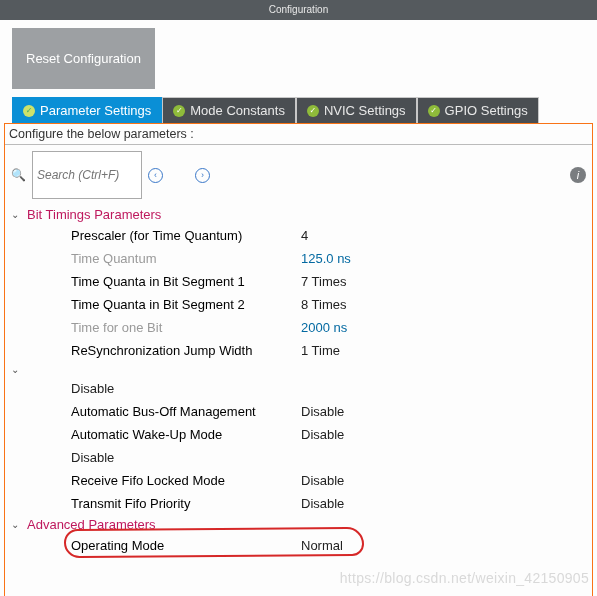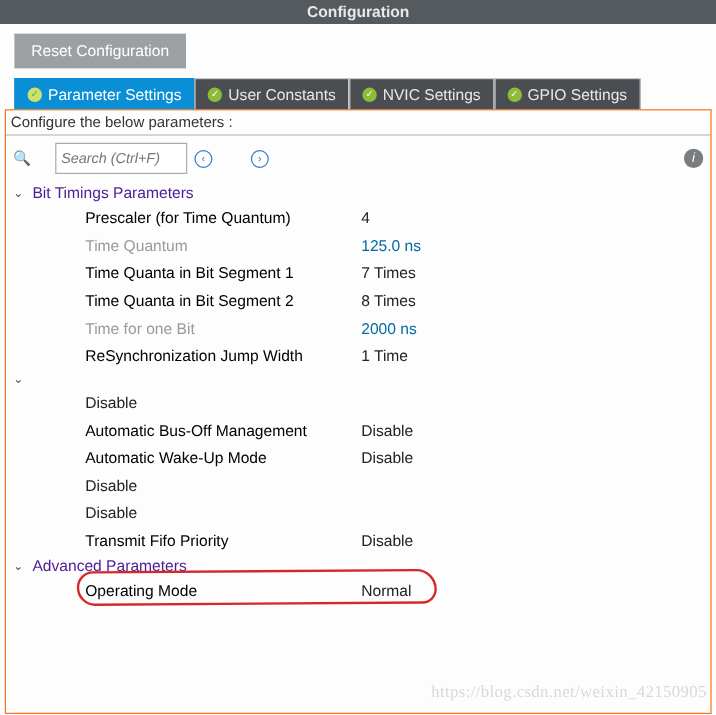--- a/index.html
+++ b/index.html
@@ -1,62 +1,62 @@
 <!DOCTYPE html>
 <html><head>
 <meta charset="utf-8">
 <style>
   * { box-sizing: border-box; margin: 0; padding: 0; font-family: Arial, Helvetica, sans-serif; }
   body { width: 597px; height: 596px; background: #fdfdfd; font-size: 13px; color: #333; position: relative; overflow: hidden; }
-  .titlebar { background: #555a5e; color: #e8e8e8; height: 20px; line-height: 20px; text-align: center; font-size: 13px; font-weight: bold; }
+  .titlebar { background: #555a5e; color: #e8e8e8; height: 20px; line-height: 20px; text-align: center; font-size: 10px; }
   .toolbar { padding: 8px 12px; }
-  .reset-btn { background: #9da0a3; color: #fff; border: none; padding: 7px 14px; font-size: 13px; cursor: pointer; }
+  .reset-btn { background: #9da0a3; color: #fff; border: none; padding: 23px 14px; font-size: 13px; cursor: pointer; }
   .tabs { display: flex; padding: 0 12px; }
   .tab { display: flex; align-items: center; padding: 5px 10px; font-size: 13px; border: 1px solid #c8c8c8; border-bottom: none; background: #4a4e52; color: #e8e8e8; cursor: pointer; gap: 5px; }
   .tab.active { background: #0a8fd6; color: #fff; border-color: #0a8fd6; }
   .tab-check { width: 12px; height: 12px; border-radius: 50%; background: #8fbb3a; display: inline-flex; align-items: center; justify-content: center; font-size: 8px; color: #fff; }
   .tab.active .tab-check { background: #cde26b; color: #4a6; }
   .mainbox { border: 1px solid #f97316; margin: 0 4px; height: 504px; }
   .subhdr { padding: 3px 4px; font-size: 12.5px; color: #333; border-bottom: 1px solid #bbb; }
   .searchrow { display: flex; align-items: center; gap: 6px; padding: 6px 6px 4px 6px; }
   .mag-icon { color: #7a7a7a; font-size: 12px; }
-  .search-input { width: 110px; border: 1px solid #aaa; padding: 5px 4px; font-size: 12px; font-style: italic; color: #888; margin-left: 14px; }
+  .search-input { width: 110px; border: 1px solid #aaa; padding: 16px 4px; font-size: 12px; font-style: italic; color: #888; }
   .nav-circle { width: 15px; height: 15px; border: 1px solid #3a78c9; border-radius: 50%; display: inline-flex; align-items: center; justify-content: center; font-size: 9px; color: #3a78c9; cursor: pointer; }
   .spacer { flex: 1; }
   .info-icon { width: 16px; height: 16px; border-radius: 50%; background: #7a7d80; color: #fff; font-size: 11px; display: inline-flex; align-items: center; justify-content: center; font-style: italic; cursor: pointer; }
   .tree { padding: 2px 4px; }
   .group-row { display: flex; align-items: center; gap: 4px; padding: 2px 2px; cursor: pointer; }
   .chevron { font-size: 10px; color: #555; width: 12px; }
-  .group-label { font-size: 13px; color: #4c1d95; }
+  .group-label { font-size: 13px; color: #be185d; }
   .param-row { display: flex; padding: 2px 0 2px 62px; line-height: 19px; }
   .param-label { width: 230px; font-size: 13px; color: #000000; }
   .param-label.readonly { color: #9a9a9a; }
   .param-value { font-size: 13px; color: #222; }
   .param-value.readonly { color: #0369a1; }
   .highlight-wrap { position: relative; }
   .red-annot { position: absolute; left: 55px; top: -6px; width: 300px; height: 29px; border: 2px solid #d62828; border-radius: 16px 20px 14px 18px; pointer-events: none; transform: rotate(-0.4deg); }
-  .watermark { position: absolute; right: 8px; bottom: 10px; color: #d9d9d9; font-size: 14px; letter-spacing: 0.3px; font-family: Liberation Serif, serif; }
+  .watermark { position: absolute; right: 8px; bottom: 10px; color: #d9d9d9; font-size: 14px; letter-spacing: 0.3px; }
 </style>
 </head>
 <body>
 
 <div class="titlebar">Configuration</div>
 
 <div class="toolbar">
   <button class="reset-btn">Reset Configuration</button>
 </div>
 
 <div class="tabs">
   <div class="tab active">
     <span class="tab-check">✓</span>
     <span>Parameter Settings</span>
   </div>
   <div class="tab">
     <span class="tab-check">✓</span>
-    <span>User Constants</span>
+    <span>Mode Constants</span>
   </div>
   <div class="tab">
     <span class="tab-check">✓</span>
     <span>NVIC Settings</span>
   </div>
   <div class="tab">
     <span class="tab-check">✓</span>
     <span>GPIO Settings</span>
   </div>
 </div>
@@ -119,20 +119,21 @@
         <span class="param-value">Disable</span>
       </div>
       <div class="param-row">
         <span class="param-label">Automatic Wake-Up Mode</span>
         <span class="param-value">Disable</span>
       </div>
       <div class="param-row">
         <span class="param-value">Disable</span>
       </div>
       <div class="param-row">
+        <span class="param-label">Receive Fifo Locked Mode</span>
         <span class="param-value">Disable</span>
       </div>
       <div class="param-row">
         <span class="param-label">Transmit Fifo Priority</span>
         <span class="param-value">Disable</span>
       </div>
     </div>
 
     <div class="group-row">
       <span class="chevron">⌄</span>

